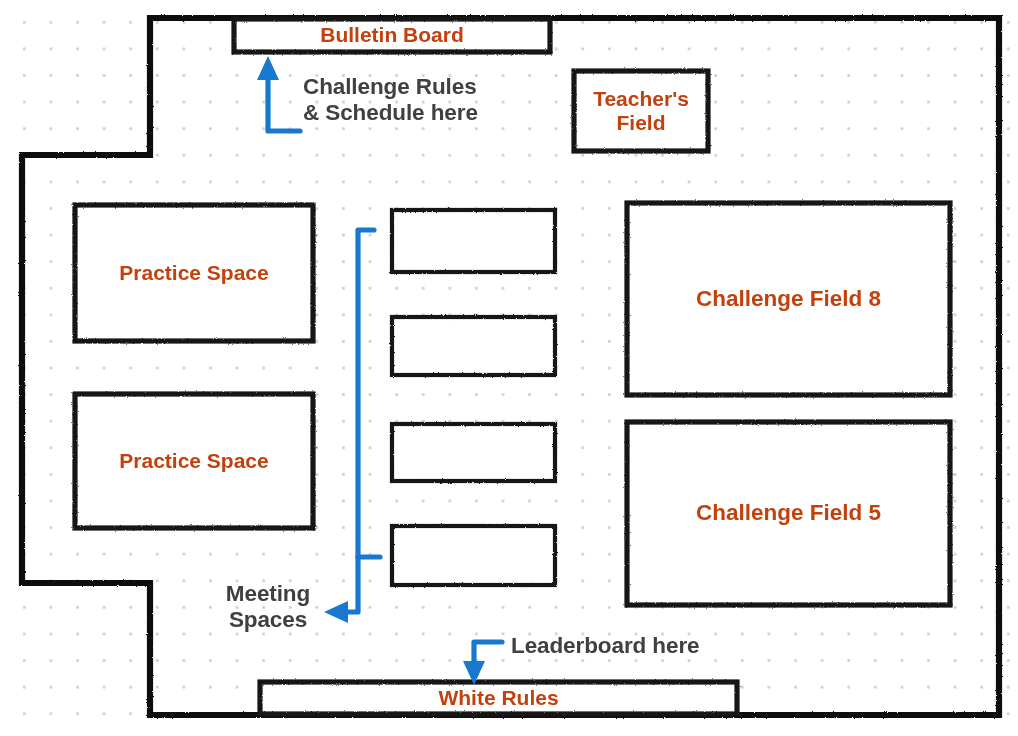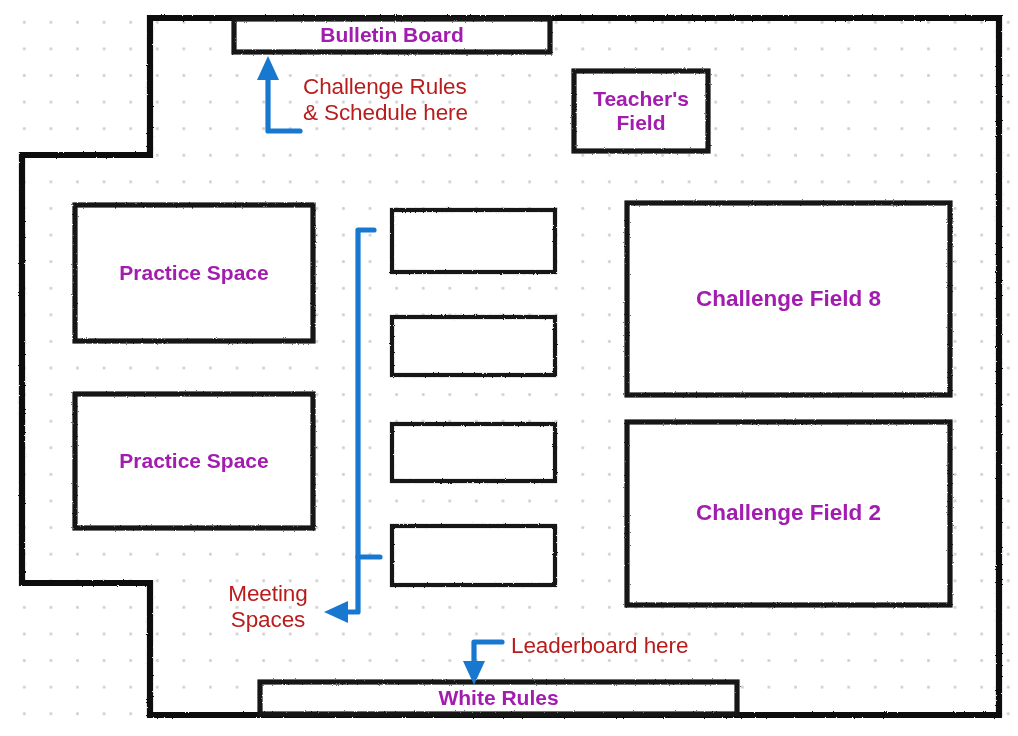--- a/index.html
+++ b/index.html
@@ -73,39 +73,39 @@
     stroke:#1878cf;
     stroke-width:5.2;
     stroke-linecap:round;
     stroke-linejoin:round;
   }
   .anno-head{ fill:#1878cf; stroke:none; }
 
   
   .lbl{
     position:absolute;
-    color:#b91c1c;
-    font-weight:normal;
+    color:#404040;
+    font-weight:bold;
     line-height:1.14;
     white-space:pre;
     letter-spacing:-0.1px;
   }
   .lbl.center{ text-align:center; }
   .lbl.left{ text-align:left; }
   .t22{ font-size:22.5px; }
   .t21{ font-size:21px; }
 
   
   .boxlabel{
     position:absolute;
     display:flex;
     align-items:center;
     justify-content:center;
     text-align:center;
-    color:#a21caf;
+    color:#c2410c;
     font-weight:bold;
     line-height:1.16;
     pointer-events:none;
   }
 </style>
 </head>
 <body>
 
 <div id="stage">
 
@@ -169,21 +169,21 @@
   <div class="boxlabel t21" style="left:75px;top:205px;width:238px;height:136px;">Practice
 Space</div>
 
   <div class="boxlabel t21" style="left:75px;top:394px;width:238px;height:134px;">Practice
 Space</div>
 
   <div class="boxlabel t22" style="left:627px;top:203px;width:323px;height:192px;">Challenge
 Field 8</div>
 
   <div class="boxlabel t22" style="left:627px;top:422px;width:323px;height:183px;">Challenge
-Field 2</div>
+Field 5</div>
 
   <div class="lbl left t22" style="left:303px;top:74px;">Challenge Rules
 &amp; Schedule here</div>
 
   <div class="lbl center t22" style="left:208px;top:581px;width:120px;">Meeting
 Spaces</div>
 
   <div class="lbl left t22" style="left:511px;top:633px;">Leaderboard here</div>
 
 </div>

